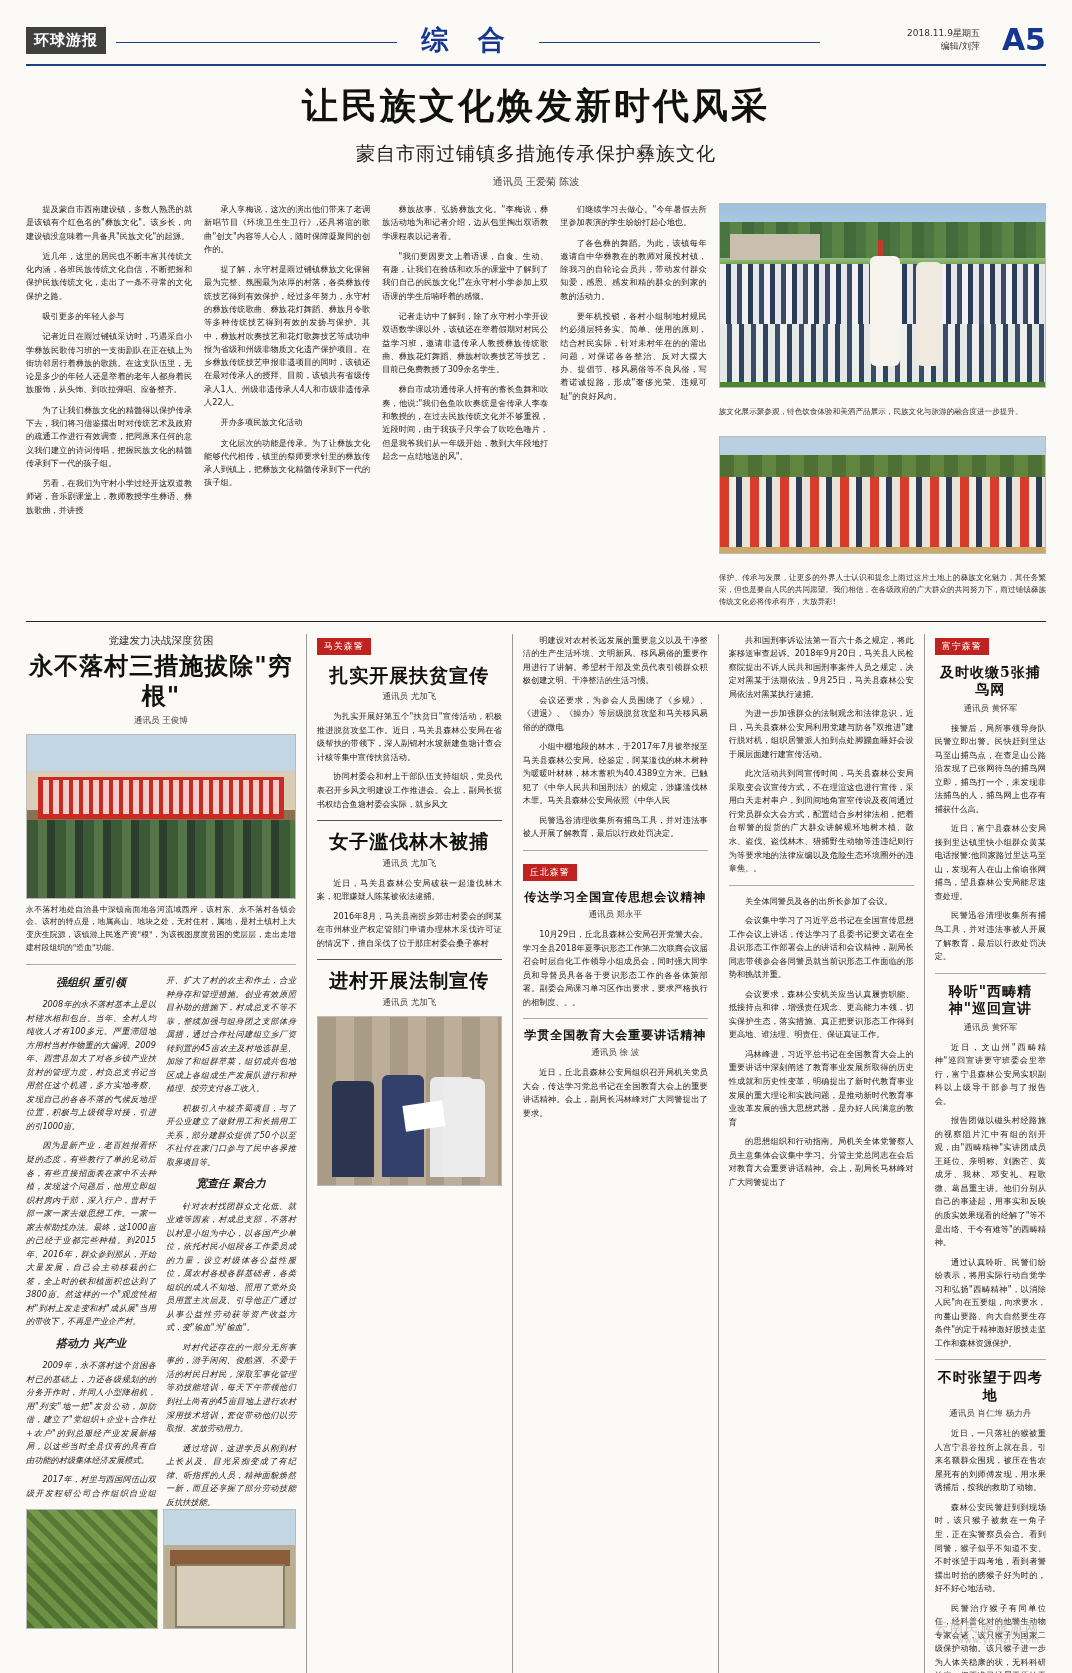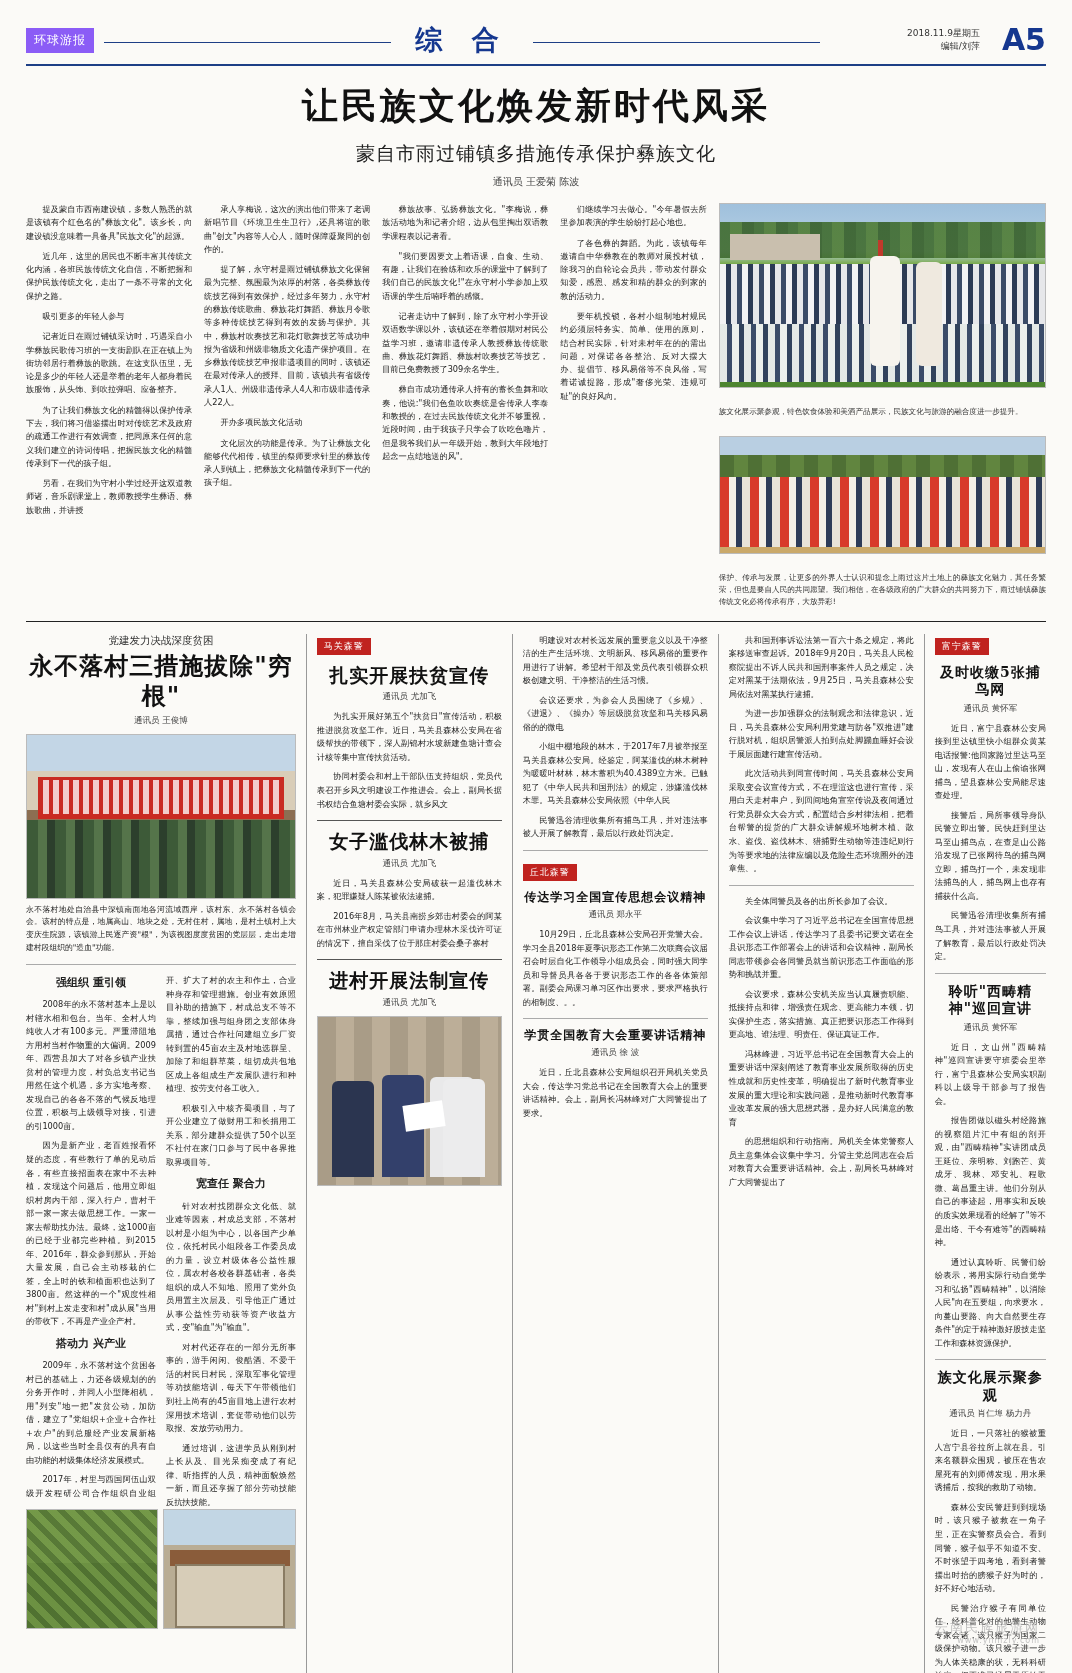--- a/index.html
+++ b/index.html
@@ -18,22 +18,22 @@
   }
 
   
   .masthead {
     display:flex; align-items:center; gap:10px;
     border-bottom:2px solid #1d3f86;
     padding-bottom:6px;
     position:relative;
   }
   .logo-box {
-    background:#8b5cf6; color:#fff;
-    font-size:12px; font-weight:normal;
+    background:#404040; color:#fff;
+    font-size:15px; font-weight:bold;
     padding:4px 8px; letter-spacing:1px;
     font-family:"DejaVu Sans",sans-serif;
   }
   .masthead-rule {
     flex:1; height:0; border-top:1px solid #1d3f86;
     position:relative; top:2px;
   }
   .masthead-section {
     color:#15378f; font-size:27px; font-weight:bold;
     letter-spacing:10px; padding:0 14px;
@@ -131,21 +131,21 @@
     letter-spacing:1px; line-height:1.25; color:#111;
     margin:2px 0 4px;
   }
   .sub-headline.sm { font-size:19px; }
   .sub-headline.xs { font-size:12px; }
   .sub-byline { font-size:8.5px; text-align:center; color:#444; margin-bottom:7px;}
   .rule { border-top:1px solid #555; margin:9px 0; }
   .rule.thin { border-top:1px solid #aaa; }
   .body-txt { font-size:8.2px; line-height:1.65; text-align:justify; color:#222; }
   .body-txt p { margin:0 0 6px; text-indent:2em; }
-  .two-col { column-count:2; column-gap:10px; }
+  .two-col { column-count:2; column-gap:10px;font-style:italic; }
   .mini-title {
     font-size:11px; font-weight:bold; text-align:center; margin:8px 0 4px;
     font-family:"DejaVu Serif",serif;
   }
 
   
   .bphoto { border:1px solid #bbb; position:relative; overflow:hidden; margin-bottom:5px; }
   .bp-banner { height:165px; background:linear-gradient(#c3d6e6 0 22%, #d9cdb8 22% 46%, #8c6e52 46% 100%); }
   .bp-banner .banner { position:absolute; top:26%; left:4%; width:92%; height:42px; background:#c92b22; }
   .bp-banner .banner-txt { position:absolute; top:28%; left:6%; width:88%; height:34px;
@@ -355,34 +355,34 @@
       </div>
     </div>
 
     <div class="vline"></div>
 
     <div class="bcol c5">
       <div class="section-tag">富宁森警</div>
       <div class="sub-headline xs" style="font-size:14px;">及时收缴5张捕鸟网</div>
       <div class="sub-byline">通讯员 黄怀军</div>
       <div class="body-txt">
+        <p>接警后，局所事领导身队民警立即出警。民快赶到里达马至山捕鸟点，在查足山公路沿发现了已张网待鸟的捕鸟网立即，捕鸟打一个，未发现非法捕鸟的人，捕鸟网上也存有捕获什么高。</p>
         <p>近日，富宁县森林公安局接到里达镇里快小组群众黄某电话报警:他回家路过里达马至山，发现有人在山上偷谕张网捕鸟，望县森林公安局能尽速查处理。</p>
-        <p>接警后，局所事领导身队民警立即出警。民快赶到里达马至山捕鸟点，在查足山公路沿发现了已张网待鸟的捕鸟网立即，捕鸟打一个，未发现非法捕鸟的人，捕鸟网上也存有捕获什么高。</p>
         <p>民警迅谷清理收集所有捕鸟工具，并对违法事被人开展了解教育，最后以行政处罚决定。</p>
       </div>
       <div class="rule thin"></div>
       <div class="sub-headline xs" style="font-size:14px;">聆听"西畴精神"巡回宣讲</div>
       <div class="sub-byline">通讯员 黄怀军</div>
       <div class="body-txt">
         <p>近日，文山州"西畴精神"巡回宣讲要守班委会里举行，富宁县森林公安局实职副科以上级导干部参与了报告会。</p>
         <p>报告团做以磁头村经路施的视察阻片汇中有组的剖开观，由"西畴精神"实讲团成员王延位、亲明称、刘跑芒、黄成牙、我林、邓安礼、程歌微、葛昌重主讲。他们分别从自己的事迹起，用事实和反映的质实效果现看的经解了"等不是出络、干今有难等"的西畴精神。</p>
         <p>通过认真聆听、民警们纷纷表示，将用实际行动自觉学习和弘扬"西畴精神"，以消除人民"向在五要组，向求要水，向蔓山要路、向大自然要生存条件"的定于精神激好股技走坚工作和森林资源保护。</p>
       </div>
       <div class="rule thin"></div>
-      <div class="sub-headline xs" style="font-size:14px;">族文化展示聚参观</div>
+      <div class="sub-headline xs" style="font-size:14px;">不时张望于四考地</div>
       <div class="sub-byline">通讯员 肖仁埠 杨力丹</div>
       <div class="body-txt">
         <p>近日，一只落社的猴被重人宫宁县谷拉所上就在县。引来名额群众围观，被压在售农屋死有的刘师傅发现，用水果诱捕后，按我的救助了动物。</p>
         <p>森林公安民警赶到到现场时，该只猴子被救在一角子里，正在实警察员会合。看到同警，猴子似乎不知道不安、不时张望于四考地，看到者警摆出时抬的膀猴子好为时的，好不好心地活动。</p>
         <p>民警治疗猴子有同单位任，经科普化对的他警生动物专家会诸，该只猴子为国家二级保护动物。该只猴子进一步为人体关稳康的状，无科科研治疗；但不准已经属于原始于个病了。</p>
 
       </div>
     </div>
   </div>
 

